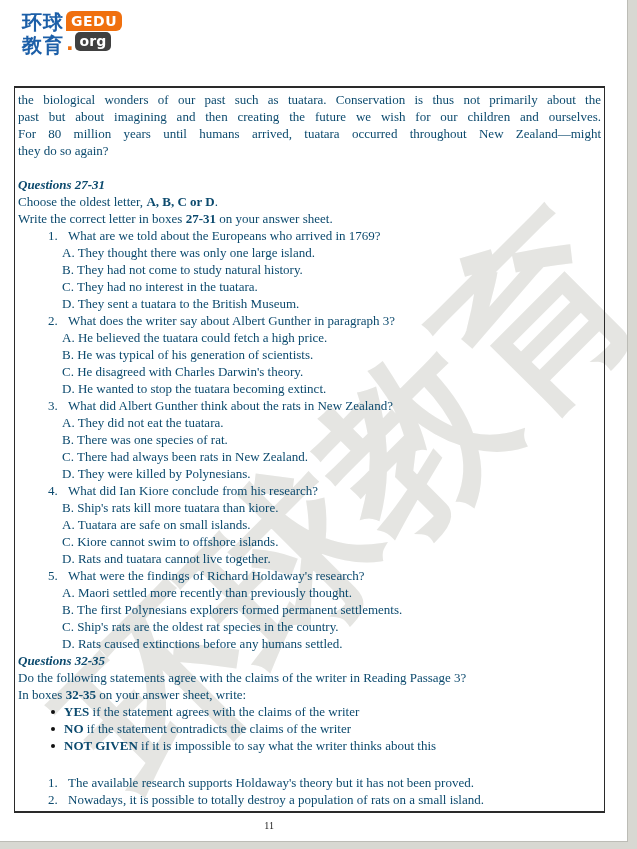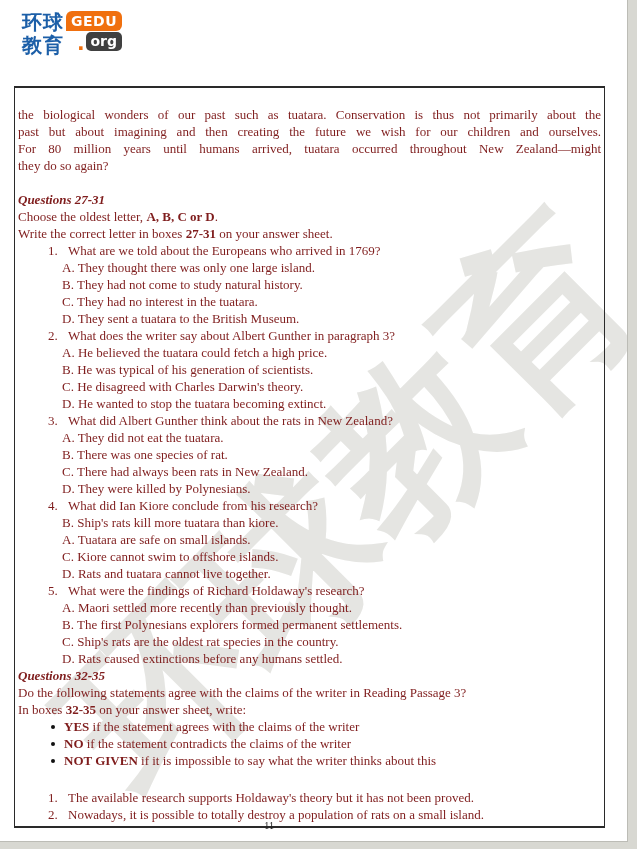--- a/index.html
+++ b/index.html
@@ -20,37 +20,37 @@
     transform:translate(-50%,-50%) rotate(-45deg);
     font-family:"DejaVu Sans",sans-serif;
     font-weight:bold;font-size:178px;line-height:178px;
     color:#e5e5e2;white-space:nowrap;z-index:0;user-select:none;
   }
   
   .logo{position:absolute;left:22px;top:11px;display:flex;z-index:2;
         font-family:"DejaVu Sans",sans-serif;}
   .logo-cn{color:#1c5fa8;font-weight:bold;font-size:20px;line-height:23px;letter-spacing:1px;}
   .logo-cn div{height:23px;}
-  .logo-right{margin-left:2px;display:flex;flex-direction:column;align-items:flex-end;}
+  .logo-right{margin-left:2px;display:flex;flex-direction:column;align-items:flex-start;}
   .gedu-badge{
     background:#f0700f;color:#fff;font-weight:bold;font-size:14px;line-height:18px;
     padding:1px 5px;border-radius:6px 6px 6px 0;letter-spacing:.5px;
   }
   .org-row{display:flex;align-items:flex-end;margin-top:1px;}
   .org-dot{color:#f0700f;font-weight:bold;font-size:20px;line-height:16px;margin-right:1px;}
   .org-badge{
     background:#404040;color:#fff;font-weight:bold;font-size:14px;line-height:16px;
     padding:1px 5px 2px;border-radius:5px;
   }
   
   .content-box{
     position:absolute;left:14px;top:86px;width:583px;height:720px;
     border:1px solid #2a2a2a;border-top-width:2px;border-bottom-width:2px;
-    padding:18px 3px 0 3px;background:transparent;z-index:1;
-    font-size:13px;line-height:17px;color:#7f1d1d;
+    padding:3px 3px 0 3px;background:transparent;z-index:1;
+    font-size:13px;line-height:17px;color:#0c4a6e;
   }
   .line{height:17px;overflow:hidden;}
   .jline{text-align:justify;text-align-last:justify;}
   .sec-title{font-weight:bold;font-style:italic;}
   .b{font-weight:bold;}
   .qline{display:flex;padding-left:30px;}
   .qnum{flex:0 0 20px;}
   .qtext{flex:1 1 auto;}
   .opt{padding-left:44px;}
   .bullet-line{display:flex;padding-left:32px;}

